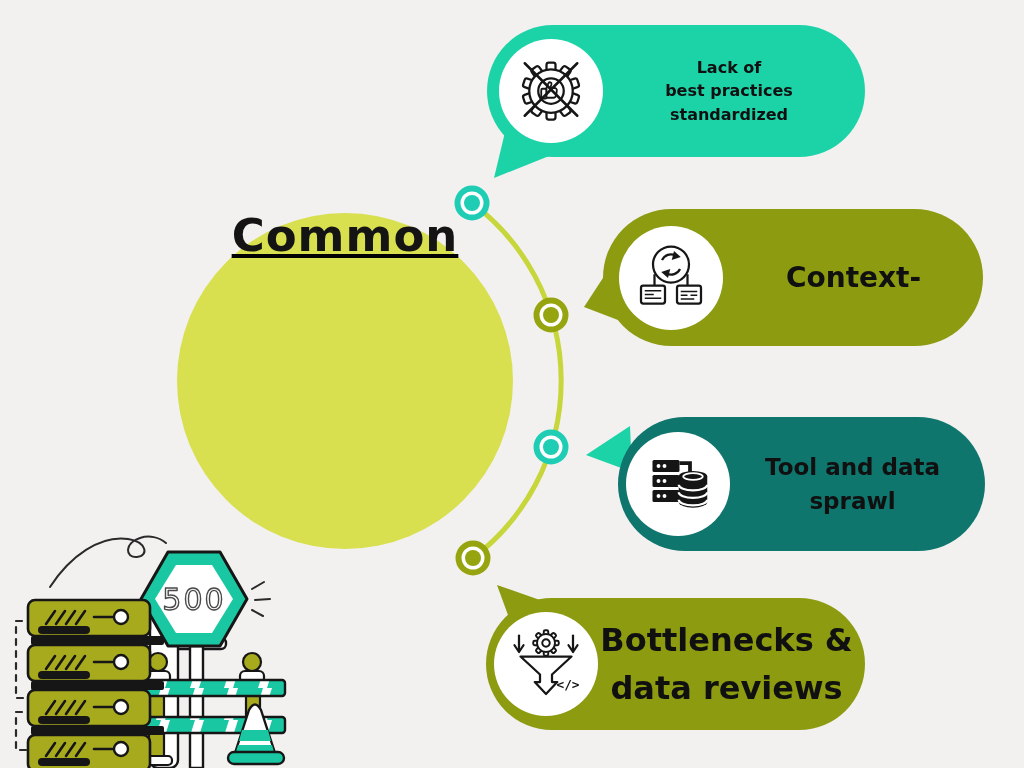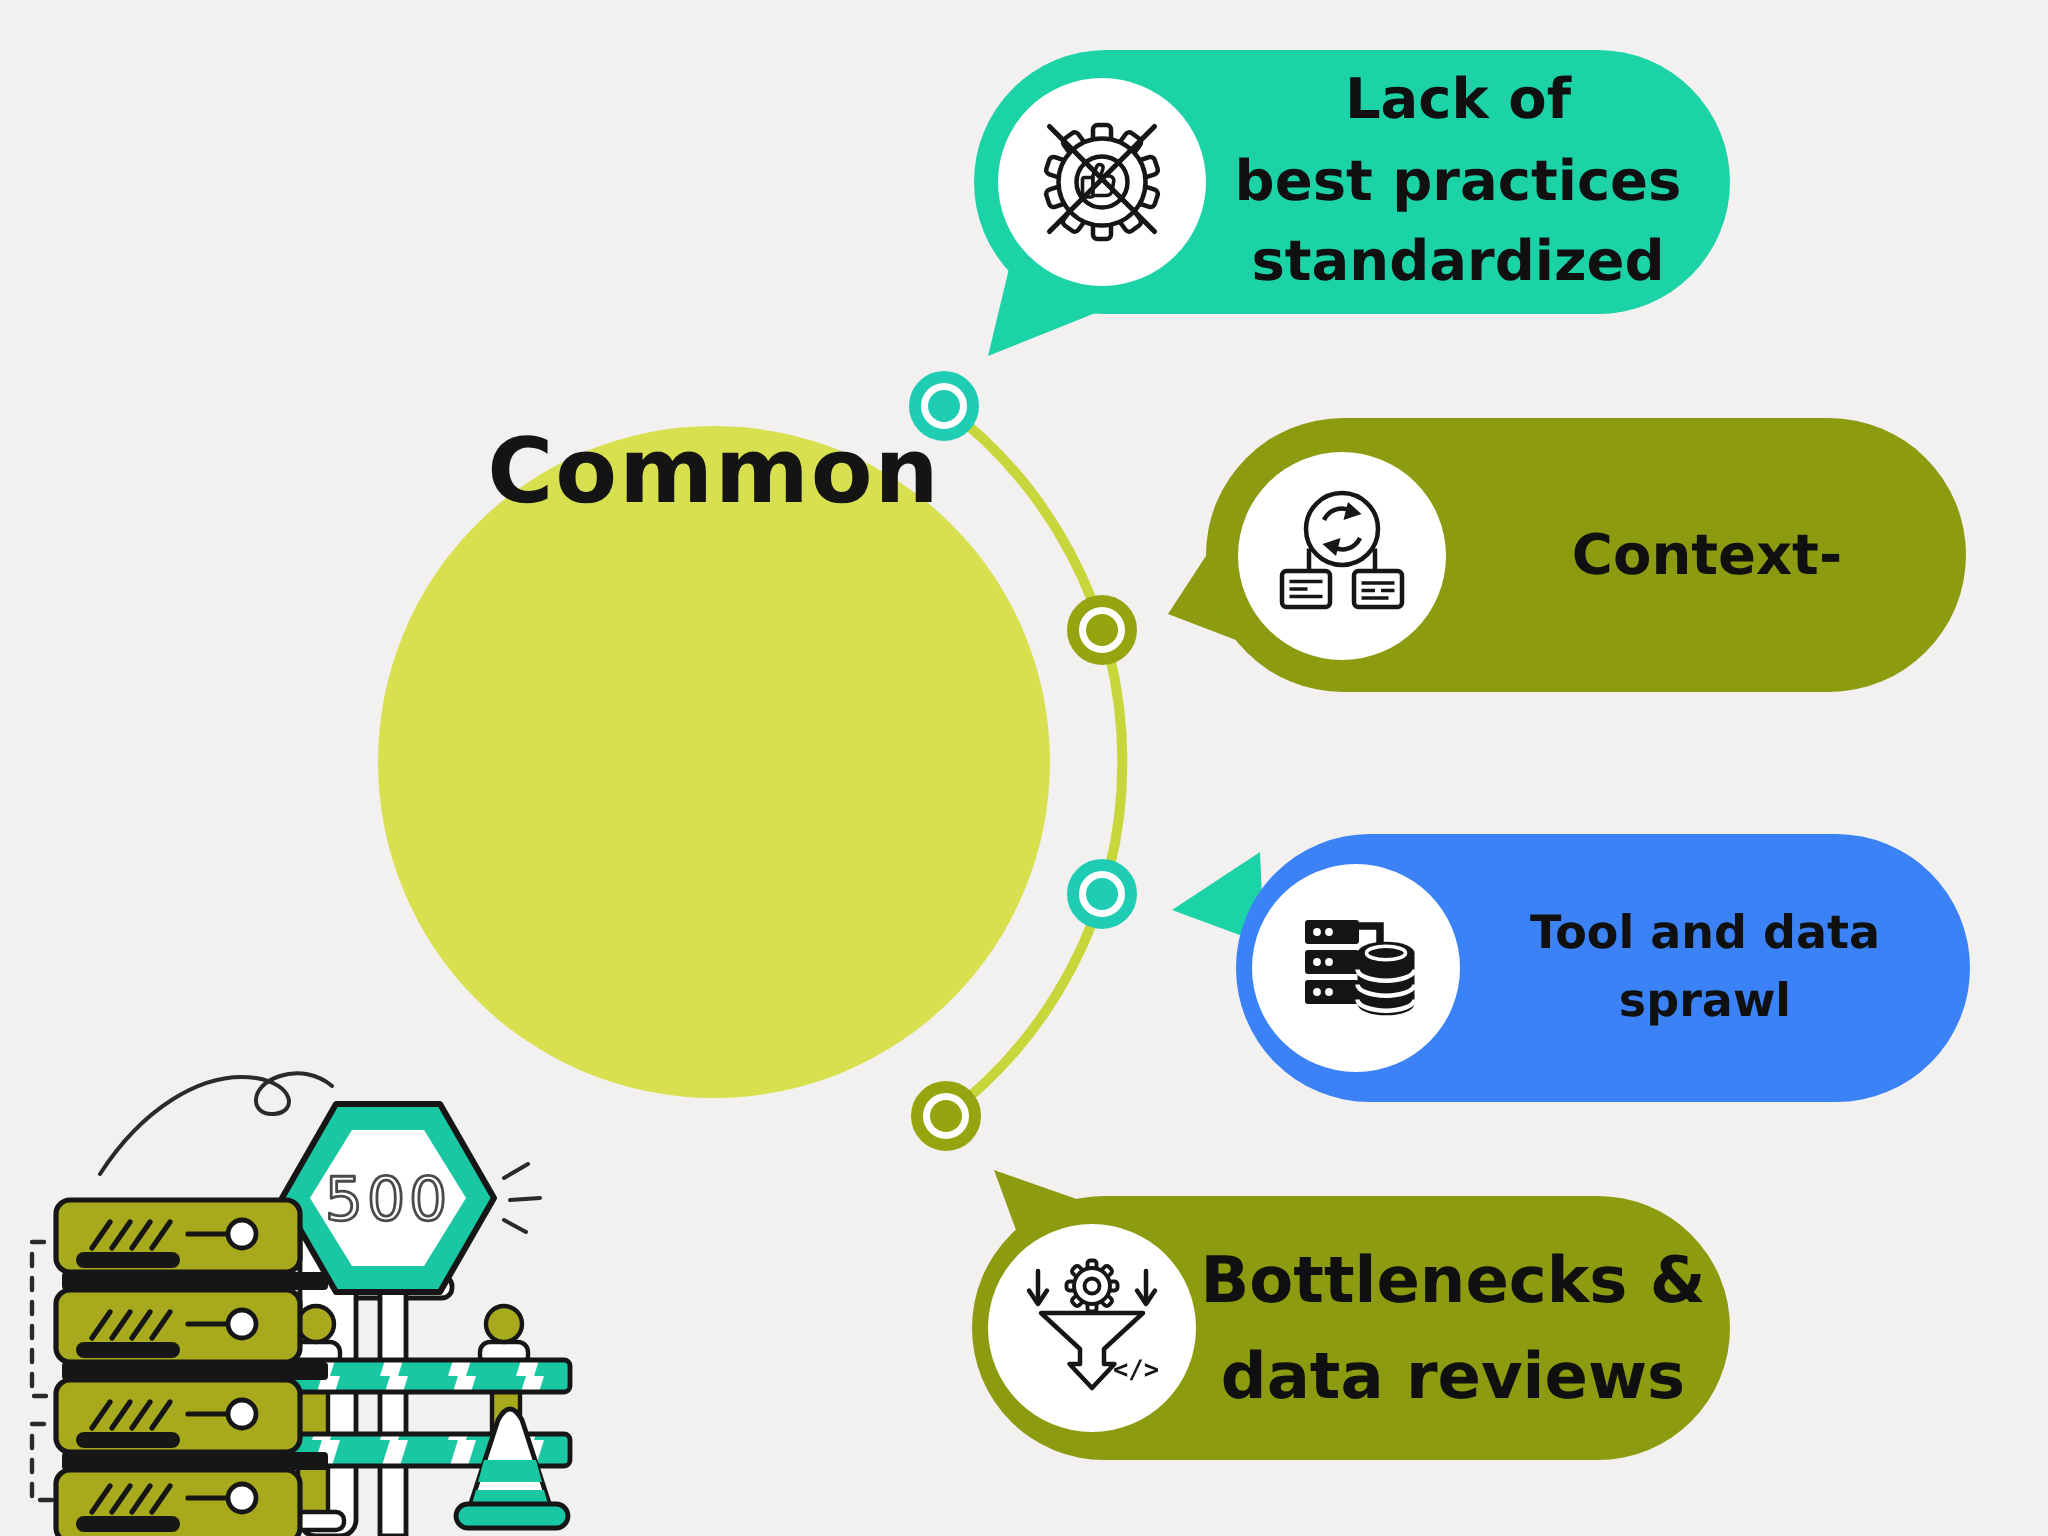--- a/index.html
+++ b/index.html
@@ -1,30 +1,30 @@
 <!DOCTYPE html>
 <html><head>
 <meta charset="utf-8">
 <style>
   html,body{margin:0;padding:0;}
   #canvas{position:relative;width:1024px;height:768px;overflow:hidden;
     font-family:"DejaVu Sans","Liberation Sans",sans-serif;}
   #bg-svg{position:absolute;left:0;top:0;z-index:1;}
-  .center-circle{position:absolute;left:189px;top:213px;width:336px;height:336px;
+  .center-circle{position:absolute;left:177px;top:213px;width:336px;height:336px;
     border-radius:50%;z-index:2;display:flex;flex-direction:column;align-items:center;
-    justify-content:flex-start;gap:26px;}
+    justify-content:flex-start;gap:26px;text-decoration:underline;}
   .center-circle .t{font-weight:700;font-size:45px;color:#141414;letter-spacing:1px;line-height:1;}
   .bubble{position:absolute;z-index:3;display:flex;align-items:center;border-radius:999px;}
   .icon-circle{width:104px;height:104px;border-radius:50%;background:#ffffff;
     flex:none;display:flex;align-items:center;justify-content:center;}
   .bubble .txt{flex:1;text-align:center;font-weight:700;color:#101010;padding-right:10px;}
   .bubble .txt div{white-space:nowrap;}
   .b1{left:487px;top:25px;width:378px;height:132px;}
   .b1 .icon-circle{margin-left:12px;}
-  .b1 .txt{font-size:28px;line-height:1.45;}
+  .b1 .txt{font-size:16px;line-height:1.45;}
   .b2{left:603px;top:209px;width:380px;height:137px;gap:11px;}
   .b2 .icon-circle{margin-left:16px;}
   .b2 .txt{font-size:28px;line-height:1.5;}
   .b3{left:618px;top:417px;width:367px;height:134px;}
   .b3 .icon-circle{margin-left:8px;}
   .b3 .txt{font-size:23px;line-height:1.5;}
   .b4{left:486px;top:598px;width:379px;height:132px;}
   .b4 .icon-circle{margin-left:8px;}
   .b4 .txt{font-size:32px;line-height:1.5;}
 </style>
@@ -200,21 +200,21 @@
           <path d="M17 69 H39 M17 74 H29 M17 79 H39"></path>
           <path d="M65 70 H87 M65 75 H74 M78 75 H87 M65 80 H83"></path>
         </g>
       </svg>
     </div>
     <div class="txt">
       <div>Context-</div>
     </div>
   </div>
 
-  <div class="bubble b3" style="background: #3b82f6;">
+  <div class="bubble b3" style="background: #0f766e;">
     <div class="icon-circle">
       <svg width="78" height="78" viewBox="0 0 104 104">
         <path d="M54 24 h14 v12" fill="none" stroke="#151515" stroke-width="5"></path>
         <g fill="#151515">
           <rect x="18" y="20" width="36" height="16" rx="2"></rect>
           <rect x="18" y="40" width="36" height="16" rx="2"></rect>
           <rect x="18" y="60" width="36" height="16" rx="2"></rect>
         </g>
         <g fill="#ffffff">
           <circle cx="26" cy="28" r="2.6"></circle>

